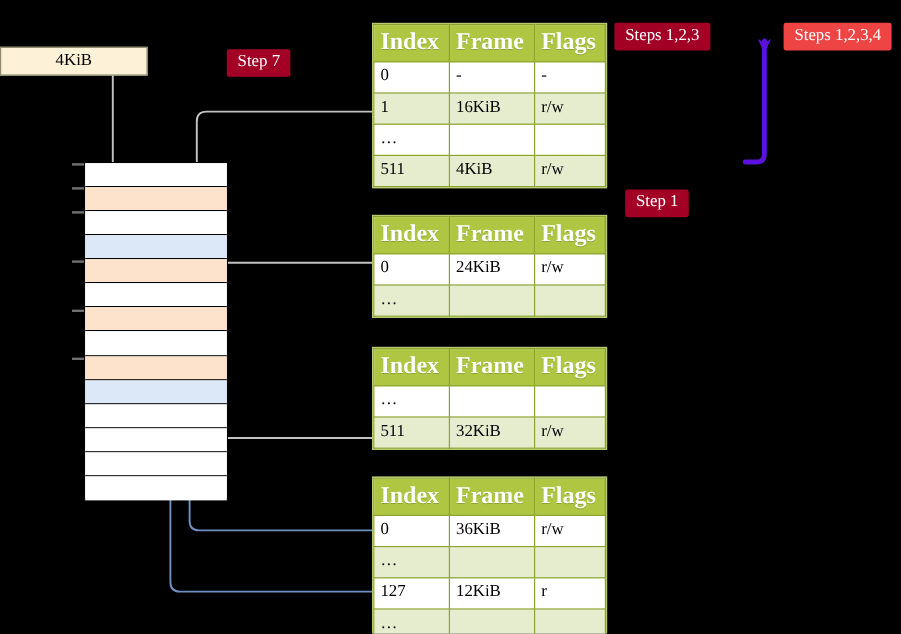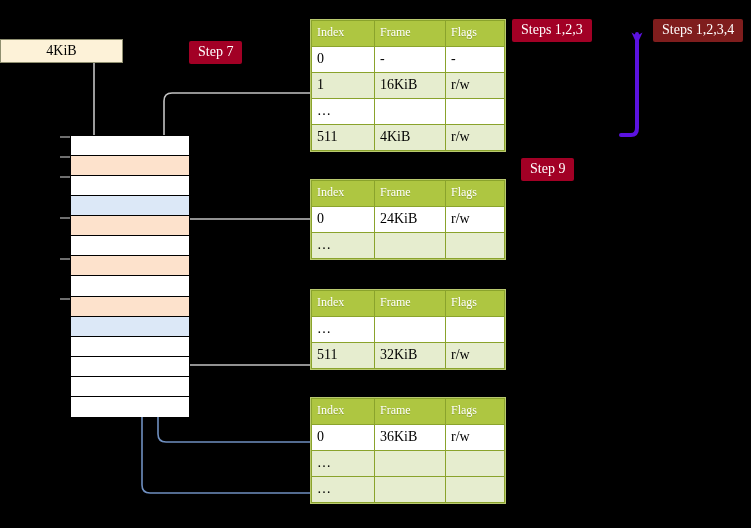--- a/index.html
+++ b/index.html
@@ -15,21 +15,21 @@
   .badge{
     position:absolute;
     font-family:"Liberation Serif","DejaVu Serif",serif;
     font-size:14px;line-height:1;
     padding:4px 9px 5px 9px;
     color:#ffffff;
     white-space:nowrap;
     border-radius:2px;
   }
   .badge.red{background:#a20025;}
-  .badge.purple{background:#7f1d1d;}
+  .badge.purple{background:#ef4444;}
 
   
   .kib-box{
     position:absolute;
     background:#fdf2d8;
     border:1px solid #8f8f70;
     text-align:center;
     font-size:14px;
     color:#000;
     line-height:1;
@@ -59,22 +59,22 @@
     text-align:left;
     font-weight:normal;
     line-height:1.15;
     height:18px;
     vertical-align:middle;
     white-space:nowrap;
   }
   .ptable th{
     background:#aec641;
     color:#ffffff;
-    font-weight:normal;
-    font-size:12px;
+    font-weight:bold;
+    font-size:20px;
     text-shadow:0 1px 0 rgba(0,0,0,.18);
   }
   .ptable tr.alt td{background:#e6edcf;}
   .ptable tr.plain td{background:#ffffff;}
   .ptable td.hl{background:#fbf47a;}
   .col-i{width:52px;}
   .col-f{width:60px;}
   .col-g{width:48px;margin-top:44px;}
 
   svg.overlay{position:absolute;left:0;top:0;width:751px;height:528px;pointer-events:none;}
@@ -129,21 +129,21 @@
 
   <div class="badge red" style="left:512px;top:19px;">
     <span>Steps 1,2,3</span>
   </div>
 
   <div class="badge purple" style="left:653px;top:19px;">
     <span>Steps 1,2,3,4</span>
   </div>
 
   <div class="badge red" style="left:521px;top:158px;">
-    <span>Step 9</span>
+    <span>Step 1</span>
   </div>
 
   <div class="memcol" id="memcol" style="left:70px;top:135px;width:120px;height:281px;">
       <div class="memrow white" style="height: 20.0714px;"></div>
       <div class="memrow orange" style="height: 20.0714px;"></div>
       <div class="memrow white" style="height: 20.0714px;"></div>
       <div class="memrow blue" style="height: 20.0714px;"></div>
       <div class="memrow orange" style="height: 20.0714px;"></div>
       <div class="memrow white" style="height: 20.0714px;"></div>
       <div class="memrow orange" style="height: 20.0714px;"></div>
@@ -251,20 +251,25 @@
         <tr class="plain">
           <td class="col-i">0</td>
           <td class="col-f">36KiB</td>
           <td class="col-g">r/w</td>
         </tr>
         <tr class="alt">
           <td class="col-i">…</td>
           <td class="col-f"></td>
           <td class="col-g"></td>
         </tr>
+        <tr class="plain">
+          <td class="col-i">127</td>
+          <td class="col-f">12KiB</td>
+          <td class="col-g">r</td>
+        </tr>
         <tr class="alt">
           <td class="col-i">…</td>
           <td class="col-f"></td>
           <td class="col-g"></td>
         </tr>
       </tbody>
     </table>
 
 </div>
 

